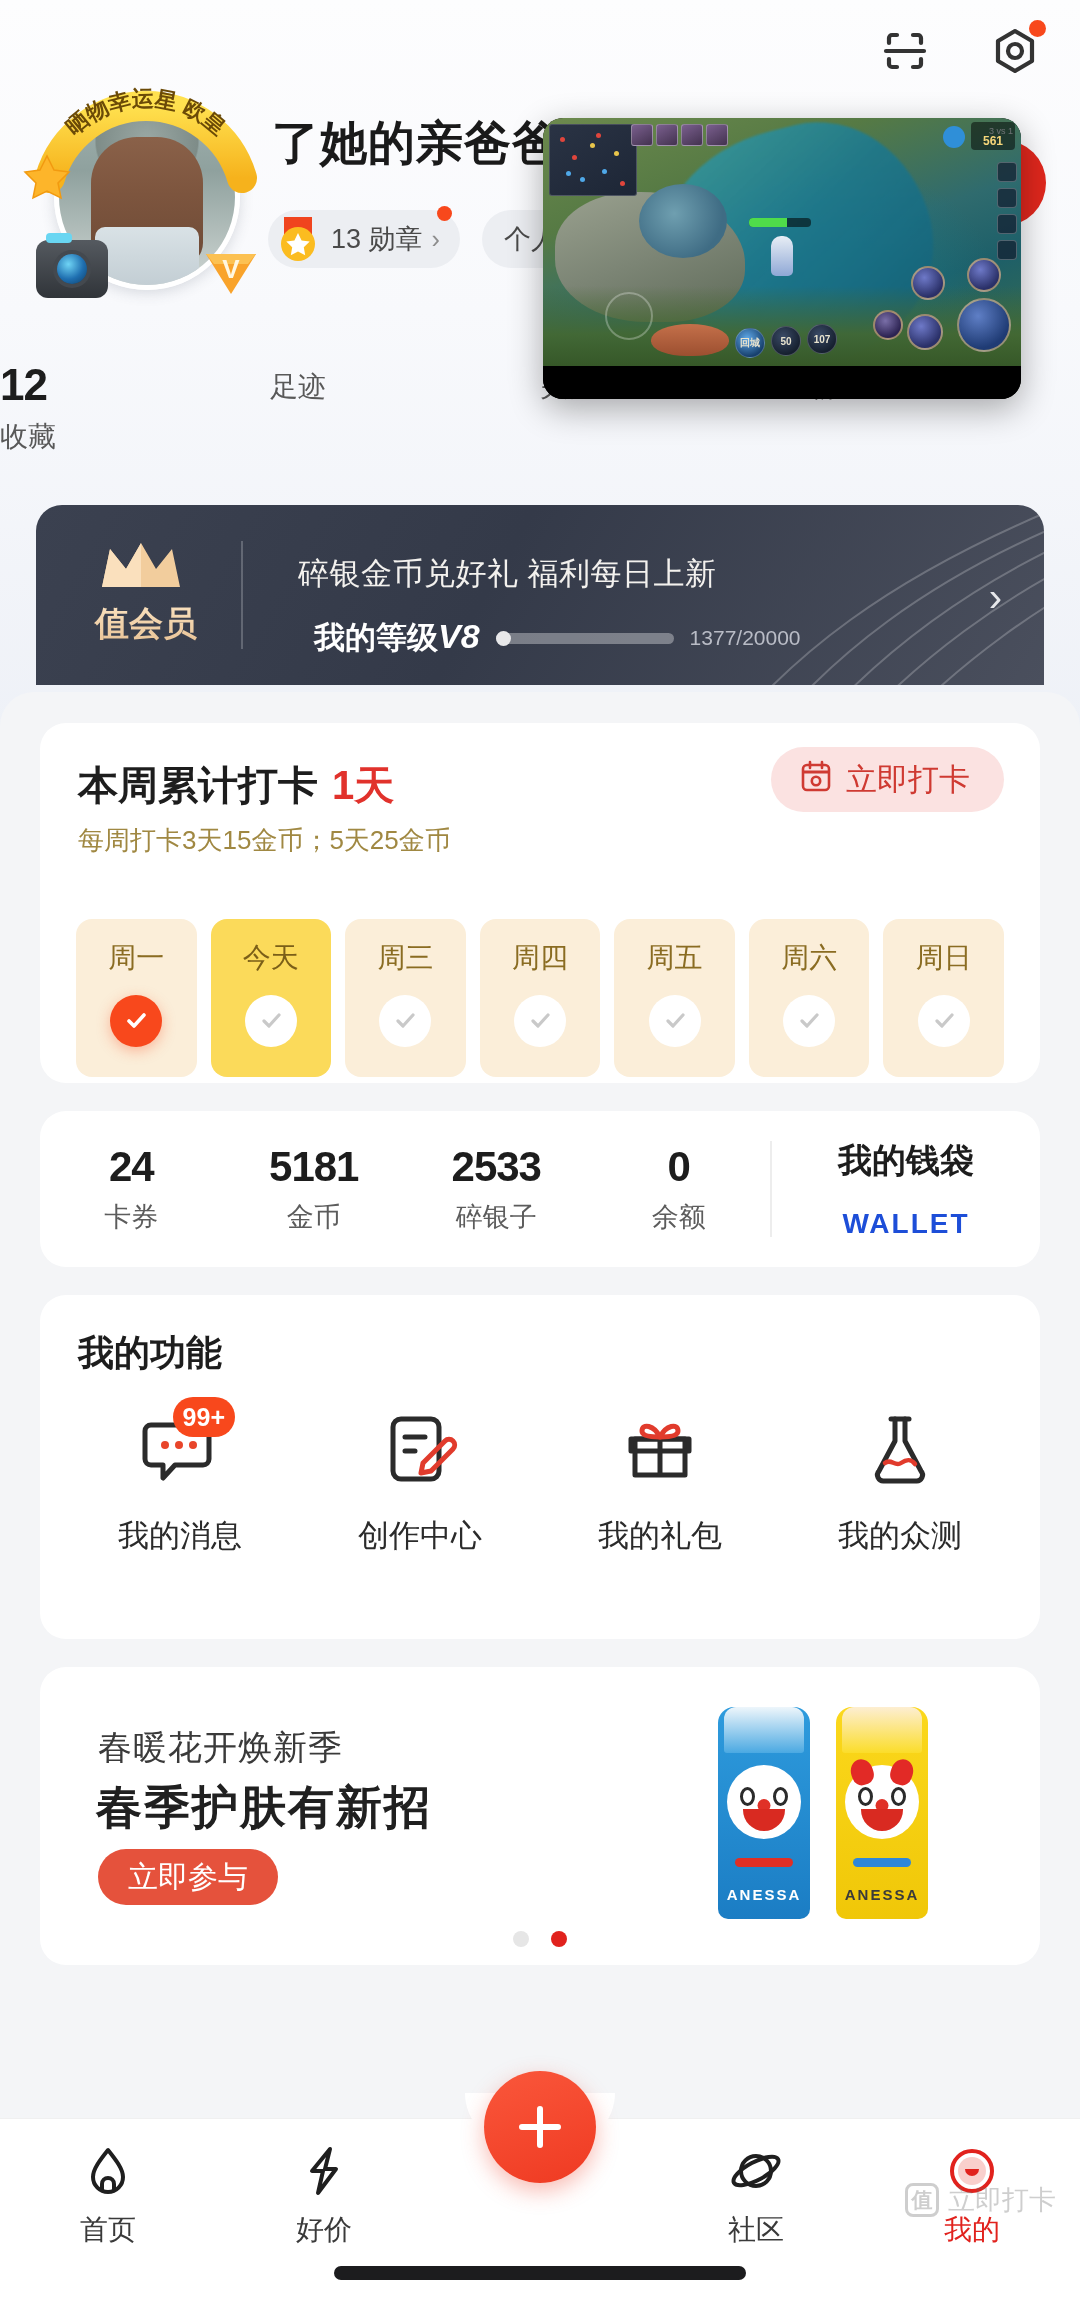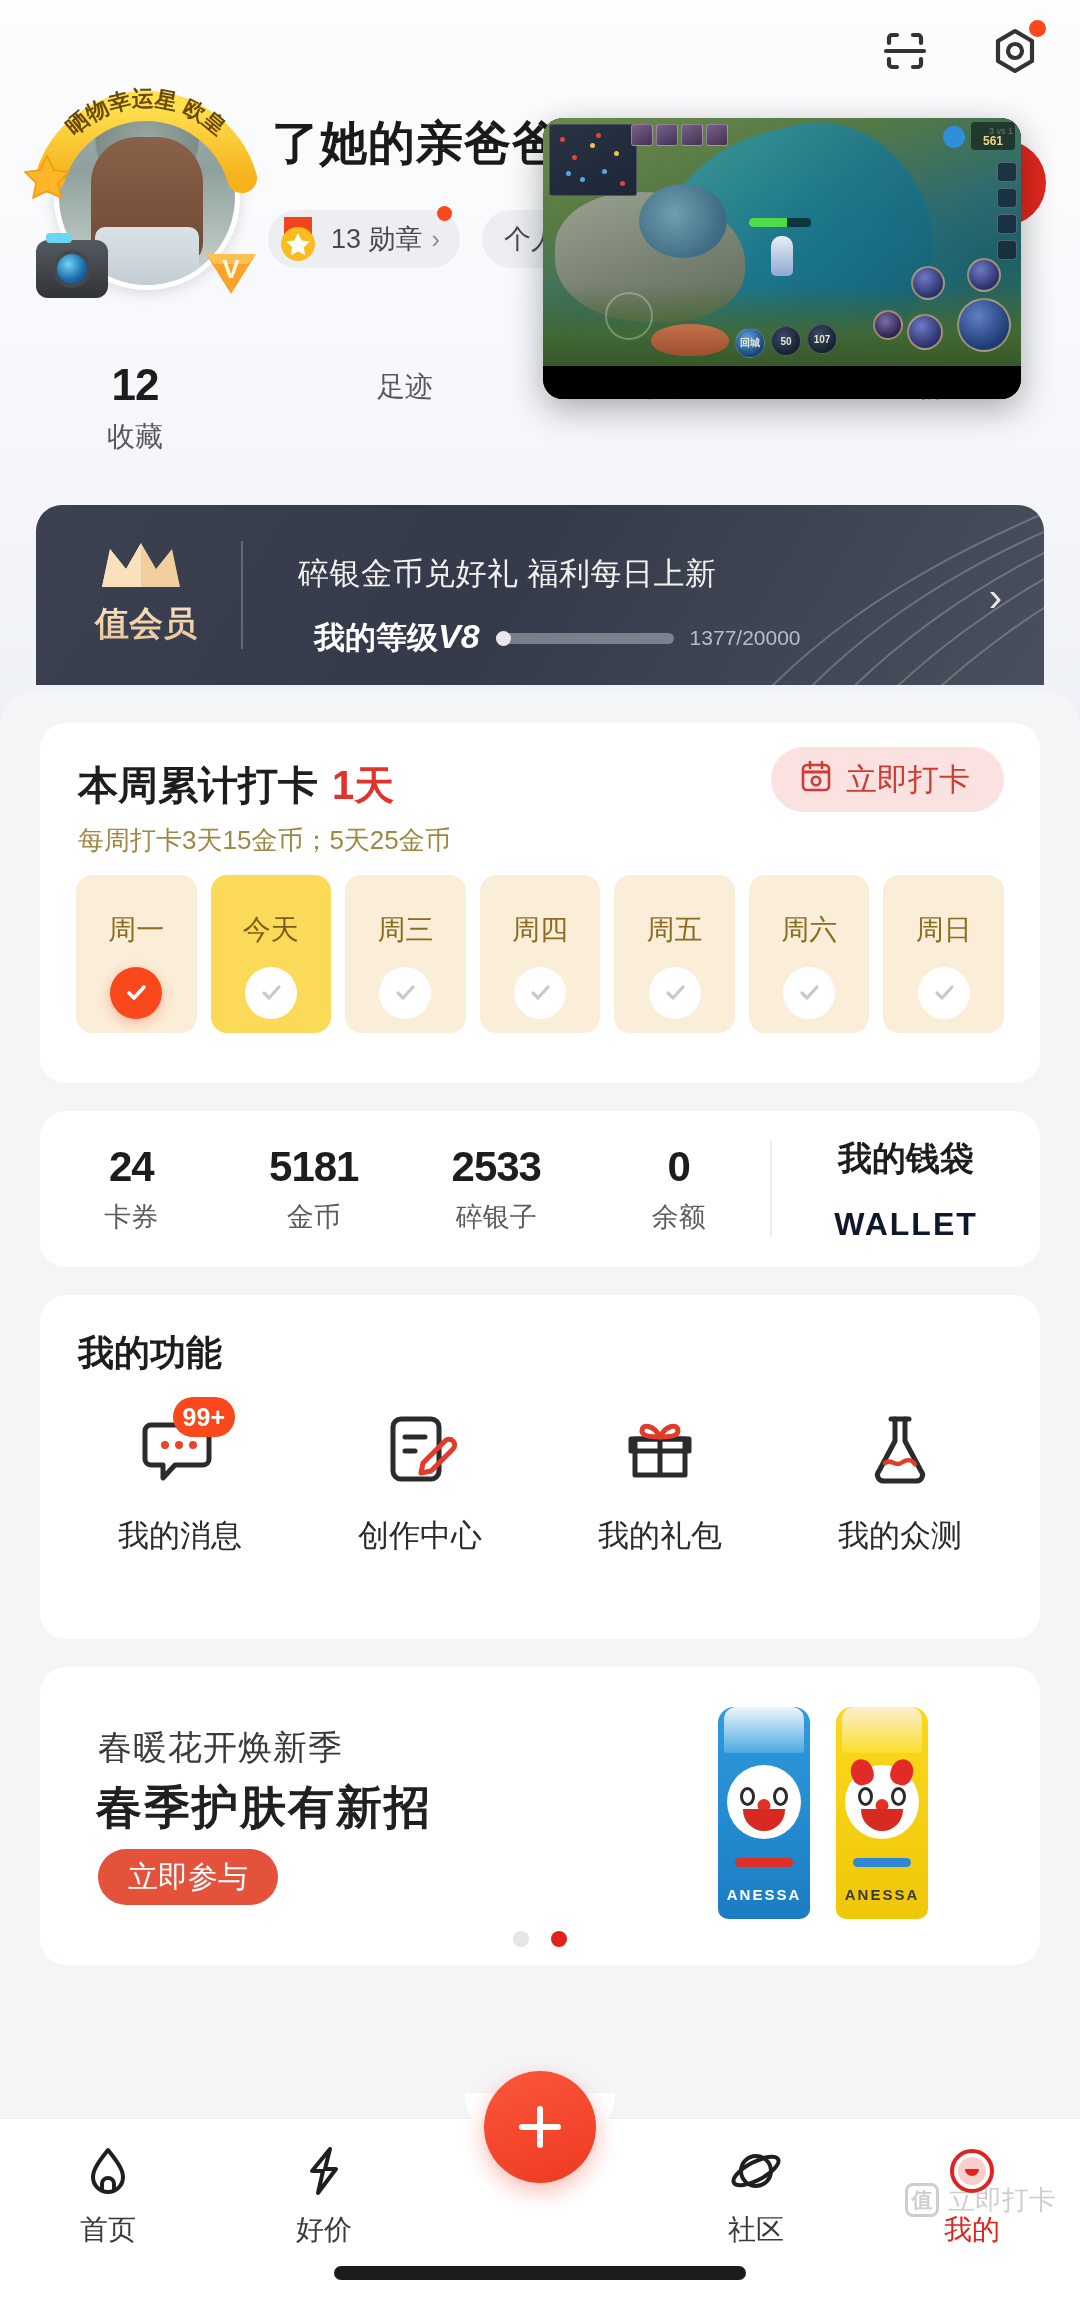--- a/index.html
+++ b/index.html
@@ -104,21 +104,21 @@
     position:absolute; right:8px; top:-4px;
     width:15px; height:15px; border-radius:50%; background:#f8481c;
   }
   .pill2{ padding:0 22px; }
 
   
   #stats{
     position:absolute; left:0; top:360px; width:1080px;
     display:flex;
   }
-  .stat{ flex:1; text-align:center; }
+  .stat{ flex:1; }
   .stat-num{
     font-size:44px; font-weight:700; color:#1d1d1d;
     font-family:"Liberation Sans",sans-serif; letter-spacing:-1px;
   }
   .stat-lab{ font-size:28px; color:#595959; margin-top:8px; }
 
   
   #member-banner{
     position:absolute; left:36px; top:505px; width:1008px; height:180px;
     background:linear-gradient(120deg,#3b4150 0%,#343a49 45%,#4a4f5d 100%);
@@ -195,21 +195,22 @@
   #ci-btn span{ font-size:31px; color:#cf3a32; font-weight:500; }
 
   #days{
     position:absolute; left:36px; top:152px; width:928px;
     display:flex; gap:14px;
   }
   .day{
     flex:1; height:158px; border-radius:16px;
     background:#fbeed9;
     display:flex; flex-direction:column; align-items:center;
-    padding-top:36px;
+    padding-top:20px;
+    margin-top:44px;
   }
   .day.today{ background:#fbda5a; }
   .day-lab{ font-size:28px; color:#8a6c22; font-weight:500; }
   .day.today .day-lab{ color:#7b5f18; }
   .day-check{
     width:52px; height:52px; border-radius:50%;
     background:#ffffff; margin-top:18px;
     display:flex; align-items:center; justify-content:center;
   }
   .day-check svg{ width:28px; height:28px; }
@@ -220,21 +221,21 @@
 
   
   #card-wallet{ top:419px; height:156px; display:flex; align-items:center; }
   .w-item{ flex:1; text-align:center; }
   .w-num{ font-size:42px; font-weight:700; color:#1d1d1d; letter-spacing:-1px; }
   .w-lab{ font-size:27px; color:#5c5c5c; margin-top:8px; }
   #w-sep{ width:2px; height:96px; background:#ededed; }
   #w-wallet{ width:268px; text-align:center; }
   #w-wallet .ww-cn{ font-size:34px; font-weight:700; color:#1d1d1d; }
   #w-wallet .ww-en{
-    font-size:32px; font-weight:700; color:#0f172a;
+    font-size:28px; font-weight:700; color:#1d4ed8;
     letter-spacing:2px; margin-top:24px;
   }
 
   
   #card-func{ top:603px; height:344px; }
   #fn-title{
     position:absolute; left:38px; top:34px;
     font-size:36px; font-weight:700; color:#1d1d1d;
   }
   #fn-grid{

